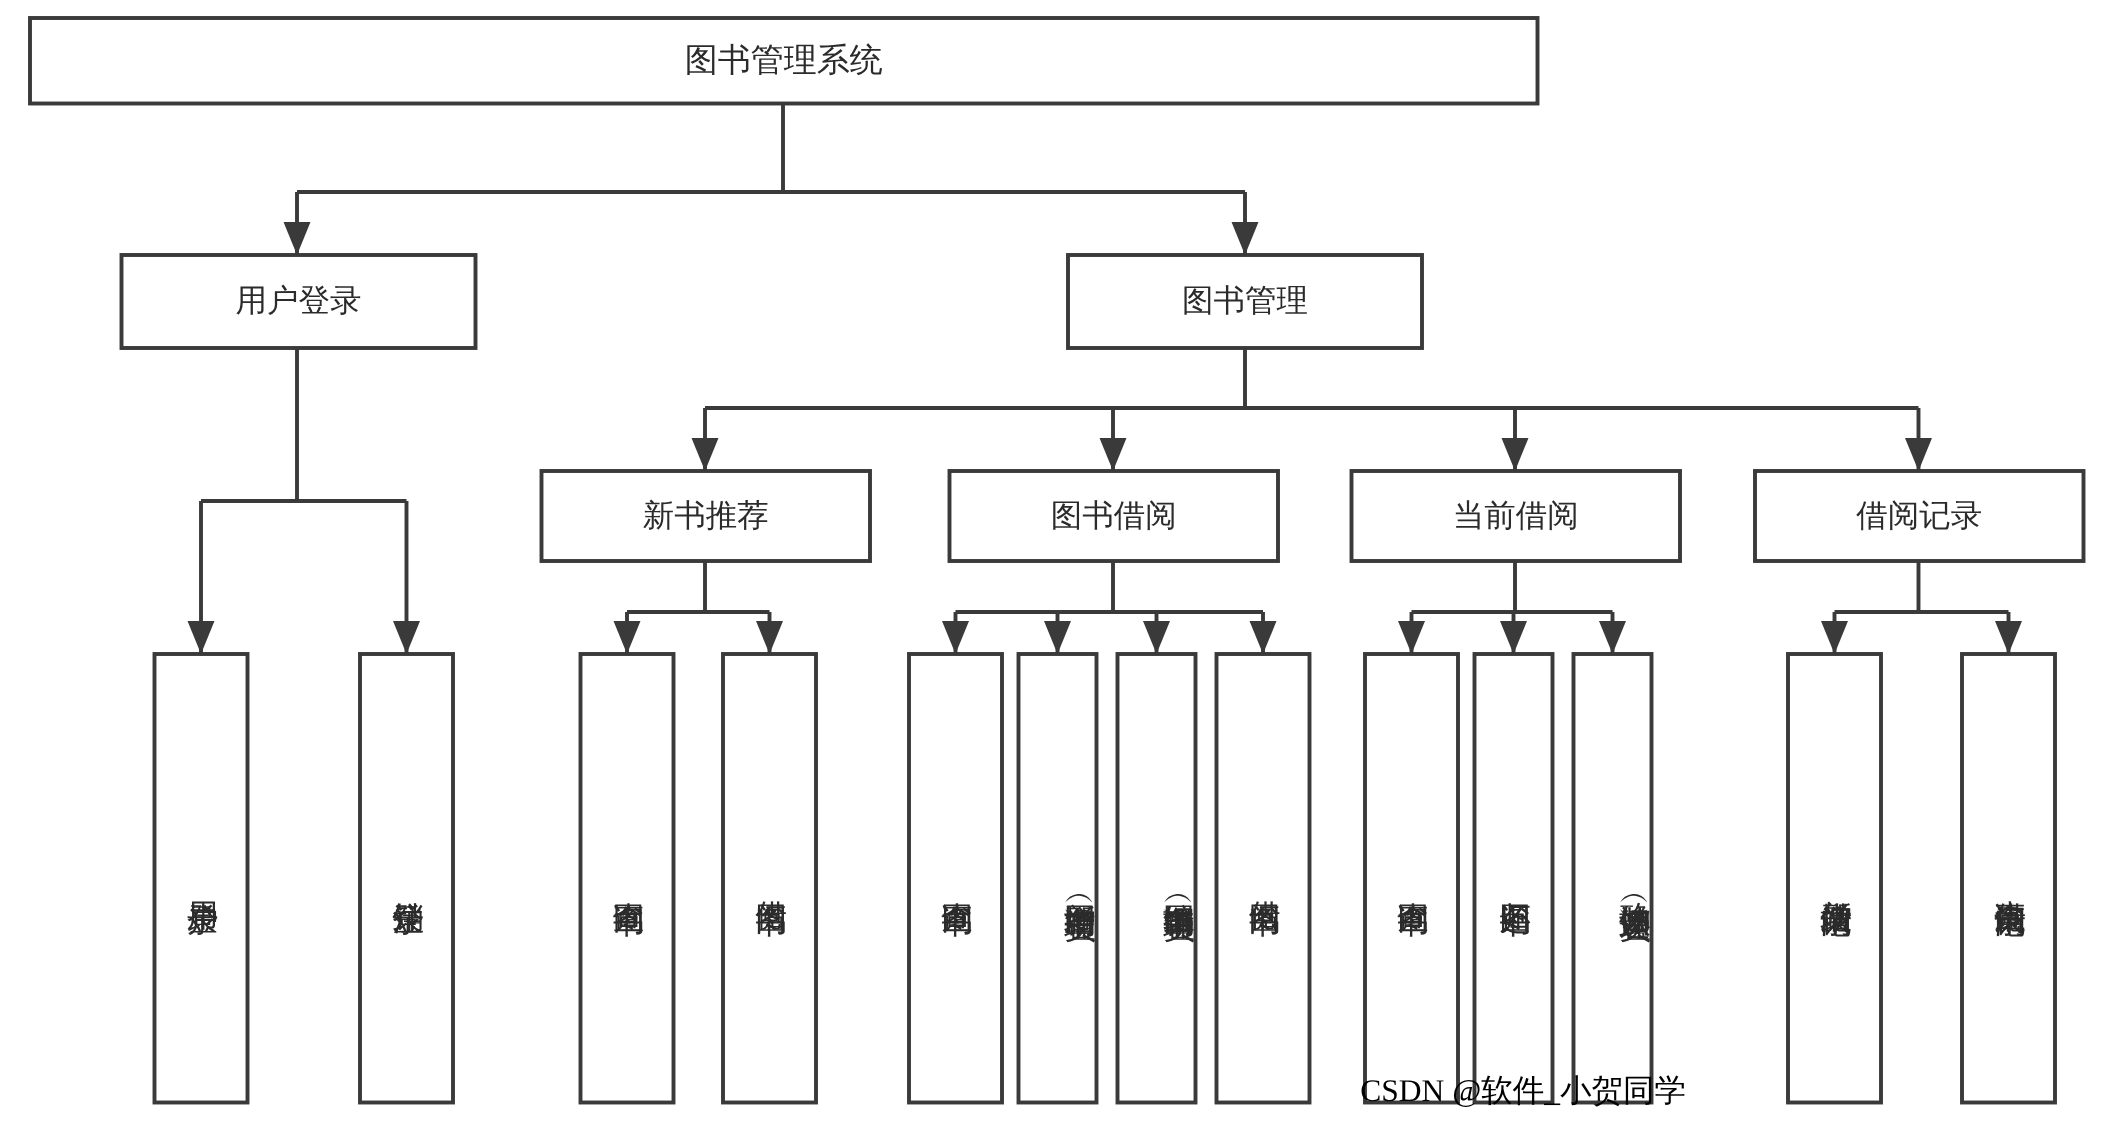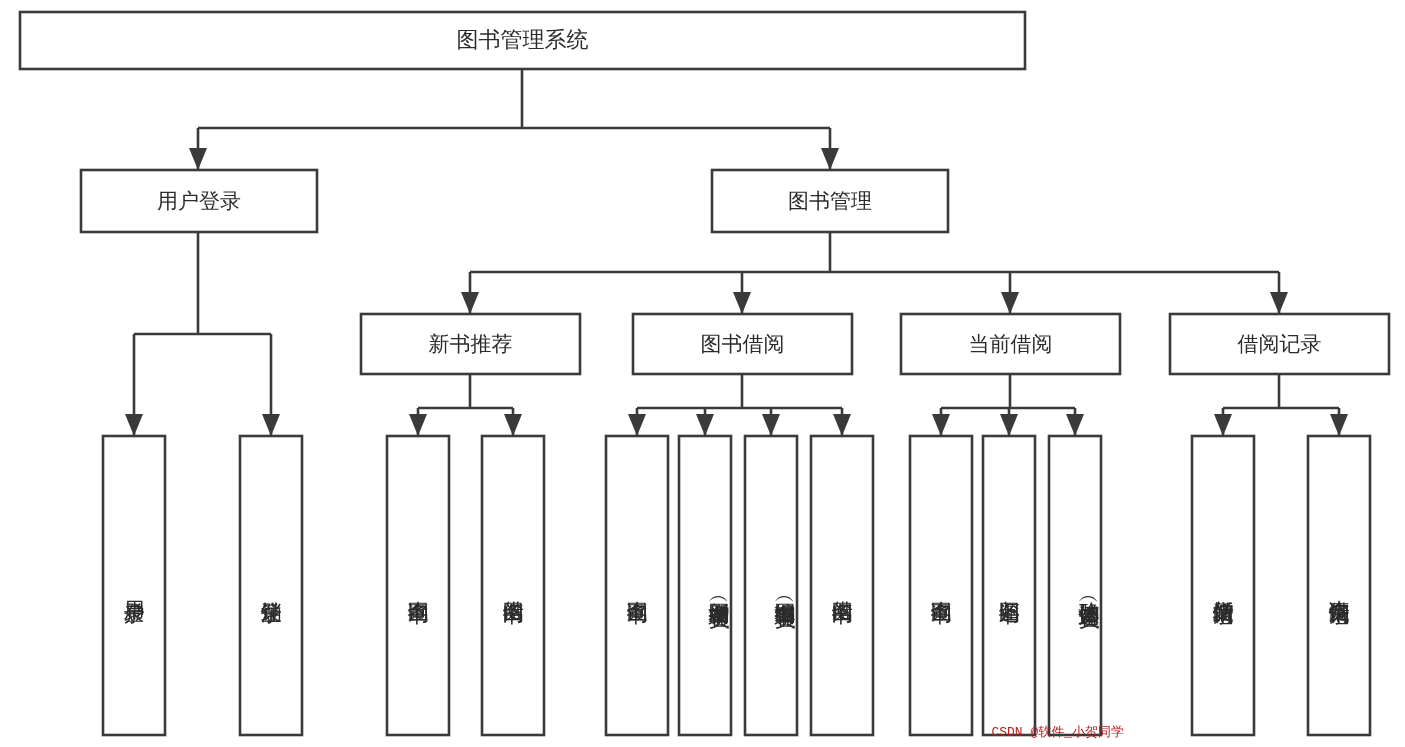--- a/index.html
+++ b/index.html
@@ -72,23 +72,23 @@
     align-items: center;
     pointer-events: none;
   }
   .vlabel.top-aligned {
     align-items: flex-start;
   }
   .watermark {
     position: absolute;
     right: 8px;
     bottom: 6px;
-    font-family: Liberation Mono, monospace;
-    font-size: 13px;
-    color: #b91c1c;
+    font-family: Liberation Serif, serif;
+    font-size: 21px;
+    color: #000000;
     white-space: nowrap;
     user-select: none;
   }
 </style>
 </head>
 <body>
 
 <div id="diagram-root">
 
   <svg id="tree-svg" viewBox="0 0 1405 747">

